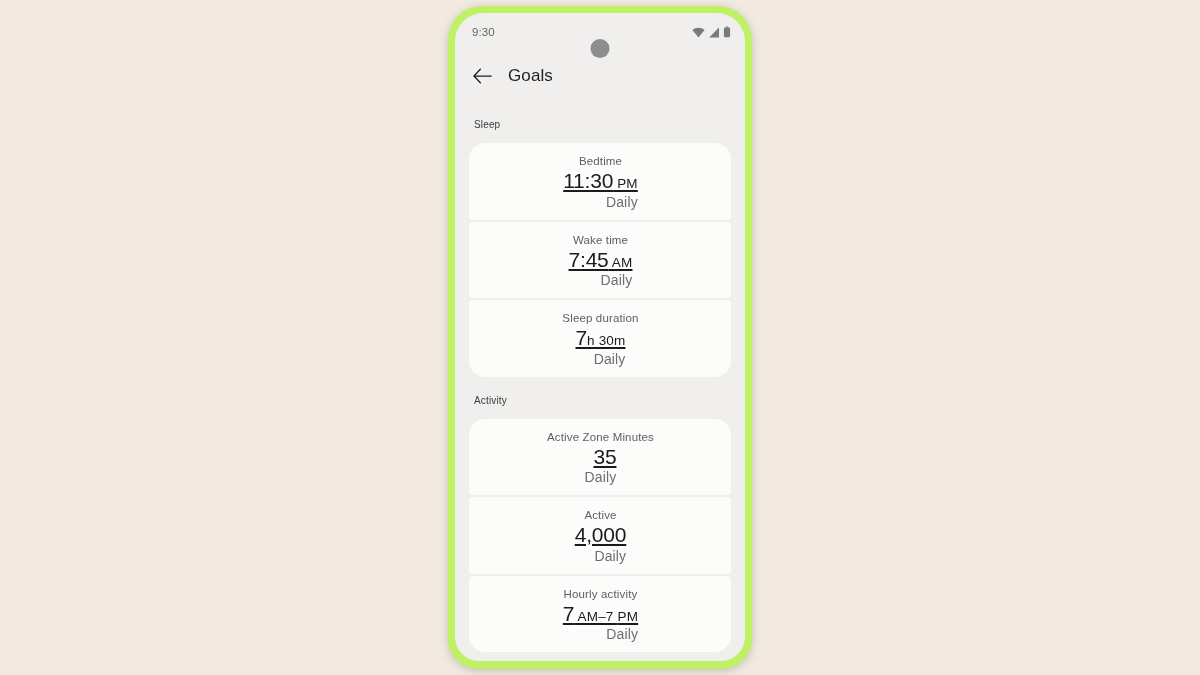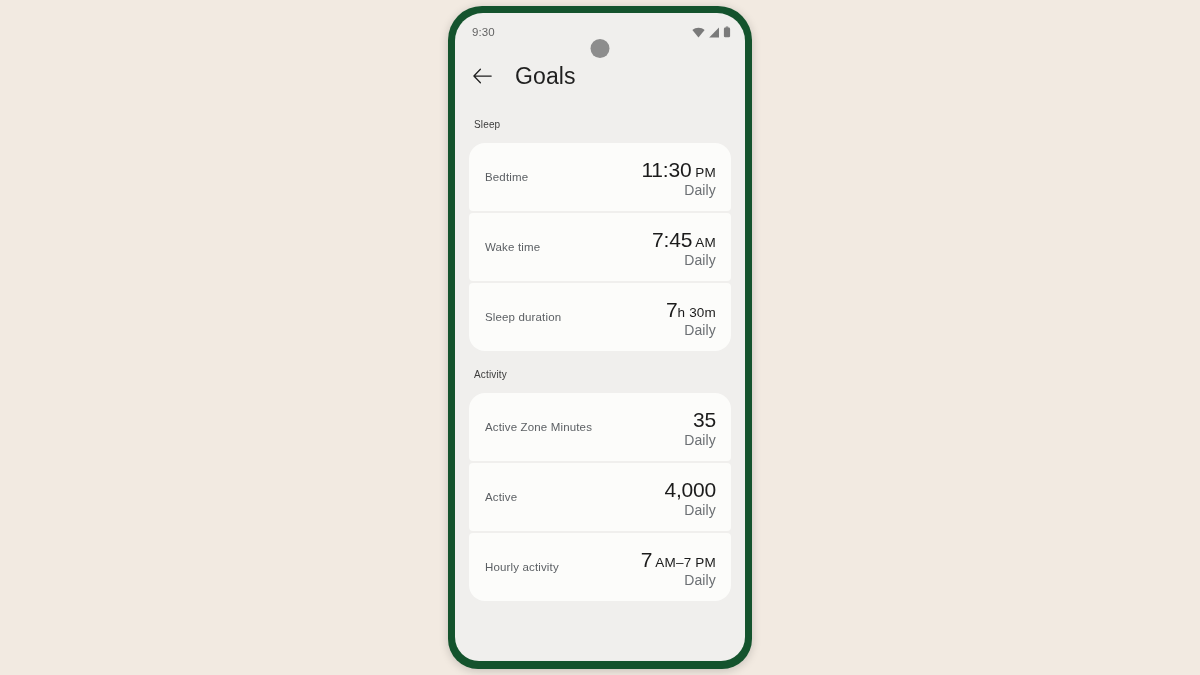--- a/index.html
+++ b/index.html
@@ -23,21 +23,21 @@
     height: 675px;
   }
 
   
   .phone-frame {
     position: absolute;
     left: 448px;
     top: 6px;
     width: 304px;
     height: 663px;
-    background: #14532d;
+    background: #bef264;
     border-radius: 34px 34px 30px 30px;
     padding: 7px 7px 8px 7px;
     box-shadow: 0 2px 10px rgba(0,0,0,0.18);
   }
 
   .phone-screen {
     position: relative;
     width: 100%;
     height: 100%;
     background: #F0EFED;
@@ -93,24 +93,23 @@
     height: 20px;
     flex: 0 0 auto;
     display: flex;
     align-items: center;
     justify-content: center;
     cursor: pointer;
   }
   .back-arrow svg { display: block; }
 
   .app-bar-title {
-    font-size: 23px;
+    font-size: 17px;
     color: #1F1F1F;
     letter-spacing: 0.1px;
-    margin-left: 7px;
   }
 
   
   .content {
     height: calc(100% - 88px);
     overflow: hidden;
   }
 
   .section-header {
     font-size: 10px;
@@ -128,20 +127,21 @@
 
   .goal-row {
     background: #FCFCFA;
     min-height: 68px;
     padding: 12px 15px 10px 16px;
     display: flex;
     align-items: center;
     justify-content: space-between;
     cursor: pointer;
     border-radius: 4px;
+    flex-direction: column;
   }
   .card-group .goal-row:first-child {
     border-radius: 16px 16px 4px 4px;
   }
   .card-group .goal-row:last-child {
     border-radius: 4px 4px 16px 16px;
   }
   .card-group .goal-row:only-child {
     border-radius: 16px;
   }
@@ -159,20 +159,21 @@
     align-items: flex-end;
     gap: 1px;
   }
 
   .goal-value {
     color: #1B1B1B;
     font-size: 21px;
     line-height: 1.12;
     letter-spacing: -0.2px;
     white-space: nowrap;
+    text-decoration: underline;
   }
   .goal-value .unit {
     font-size: 13.5px;
     letter-spacing: 0.2px;
   }
 
   .goal-cadence {
     font-size: 14px;
     color: #6B6F73;
     letter-spacing: 0.15px;

